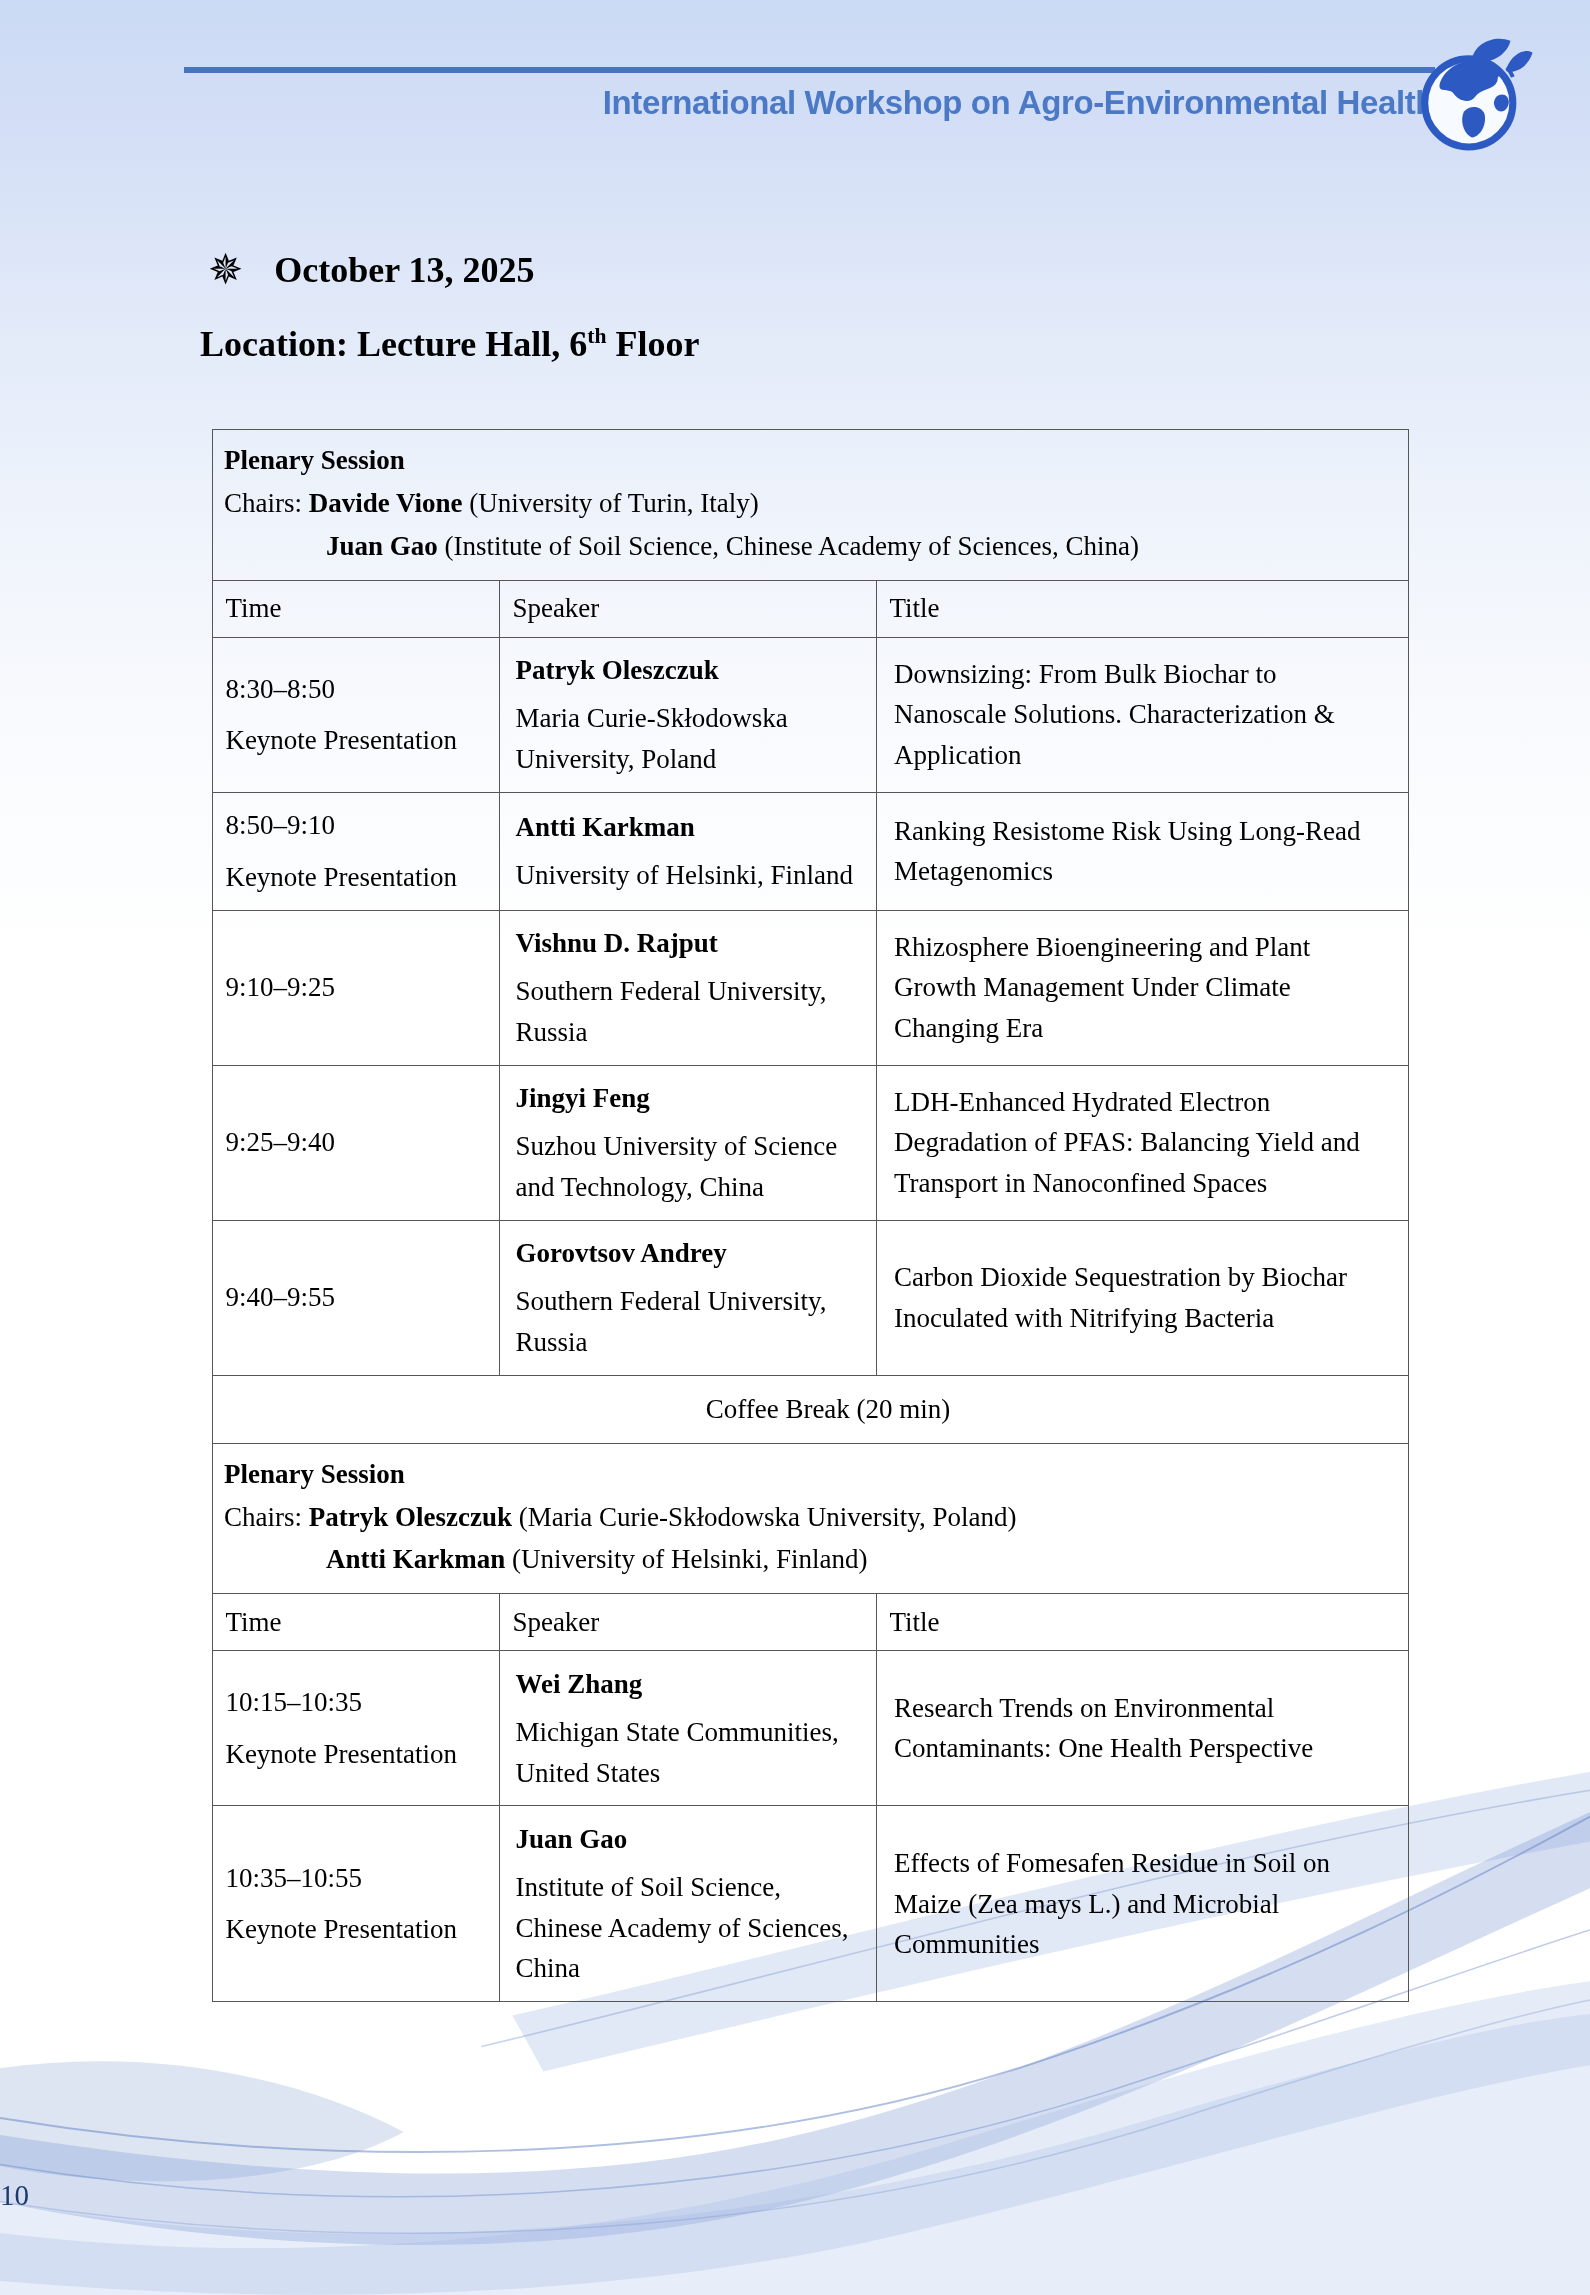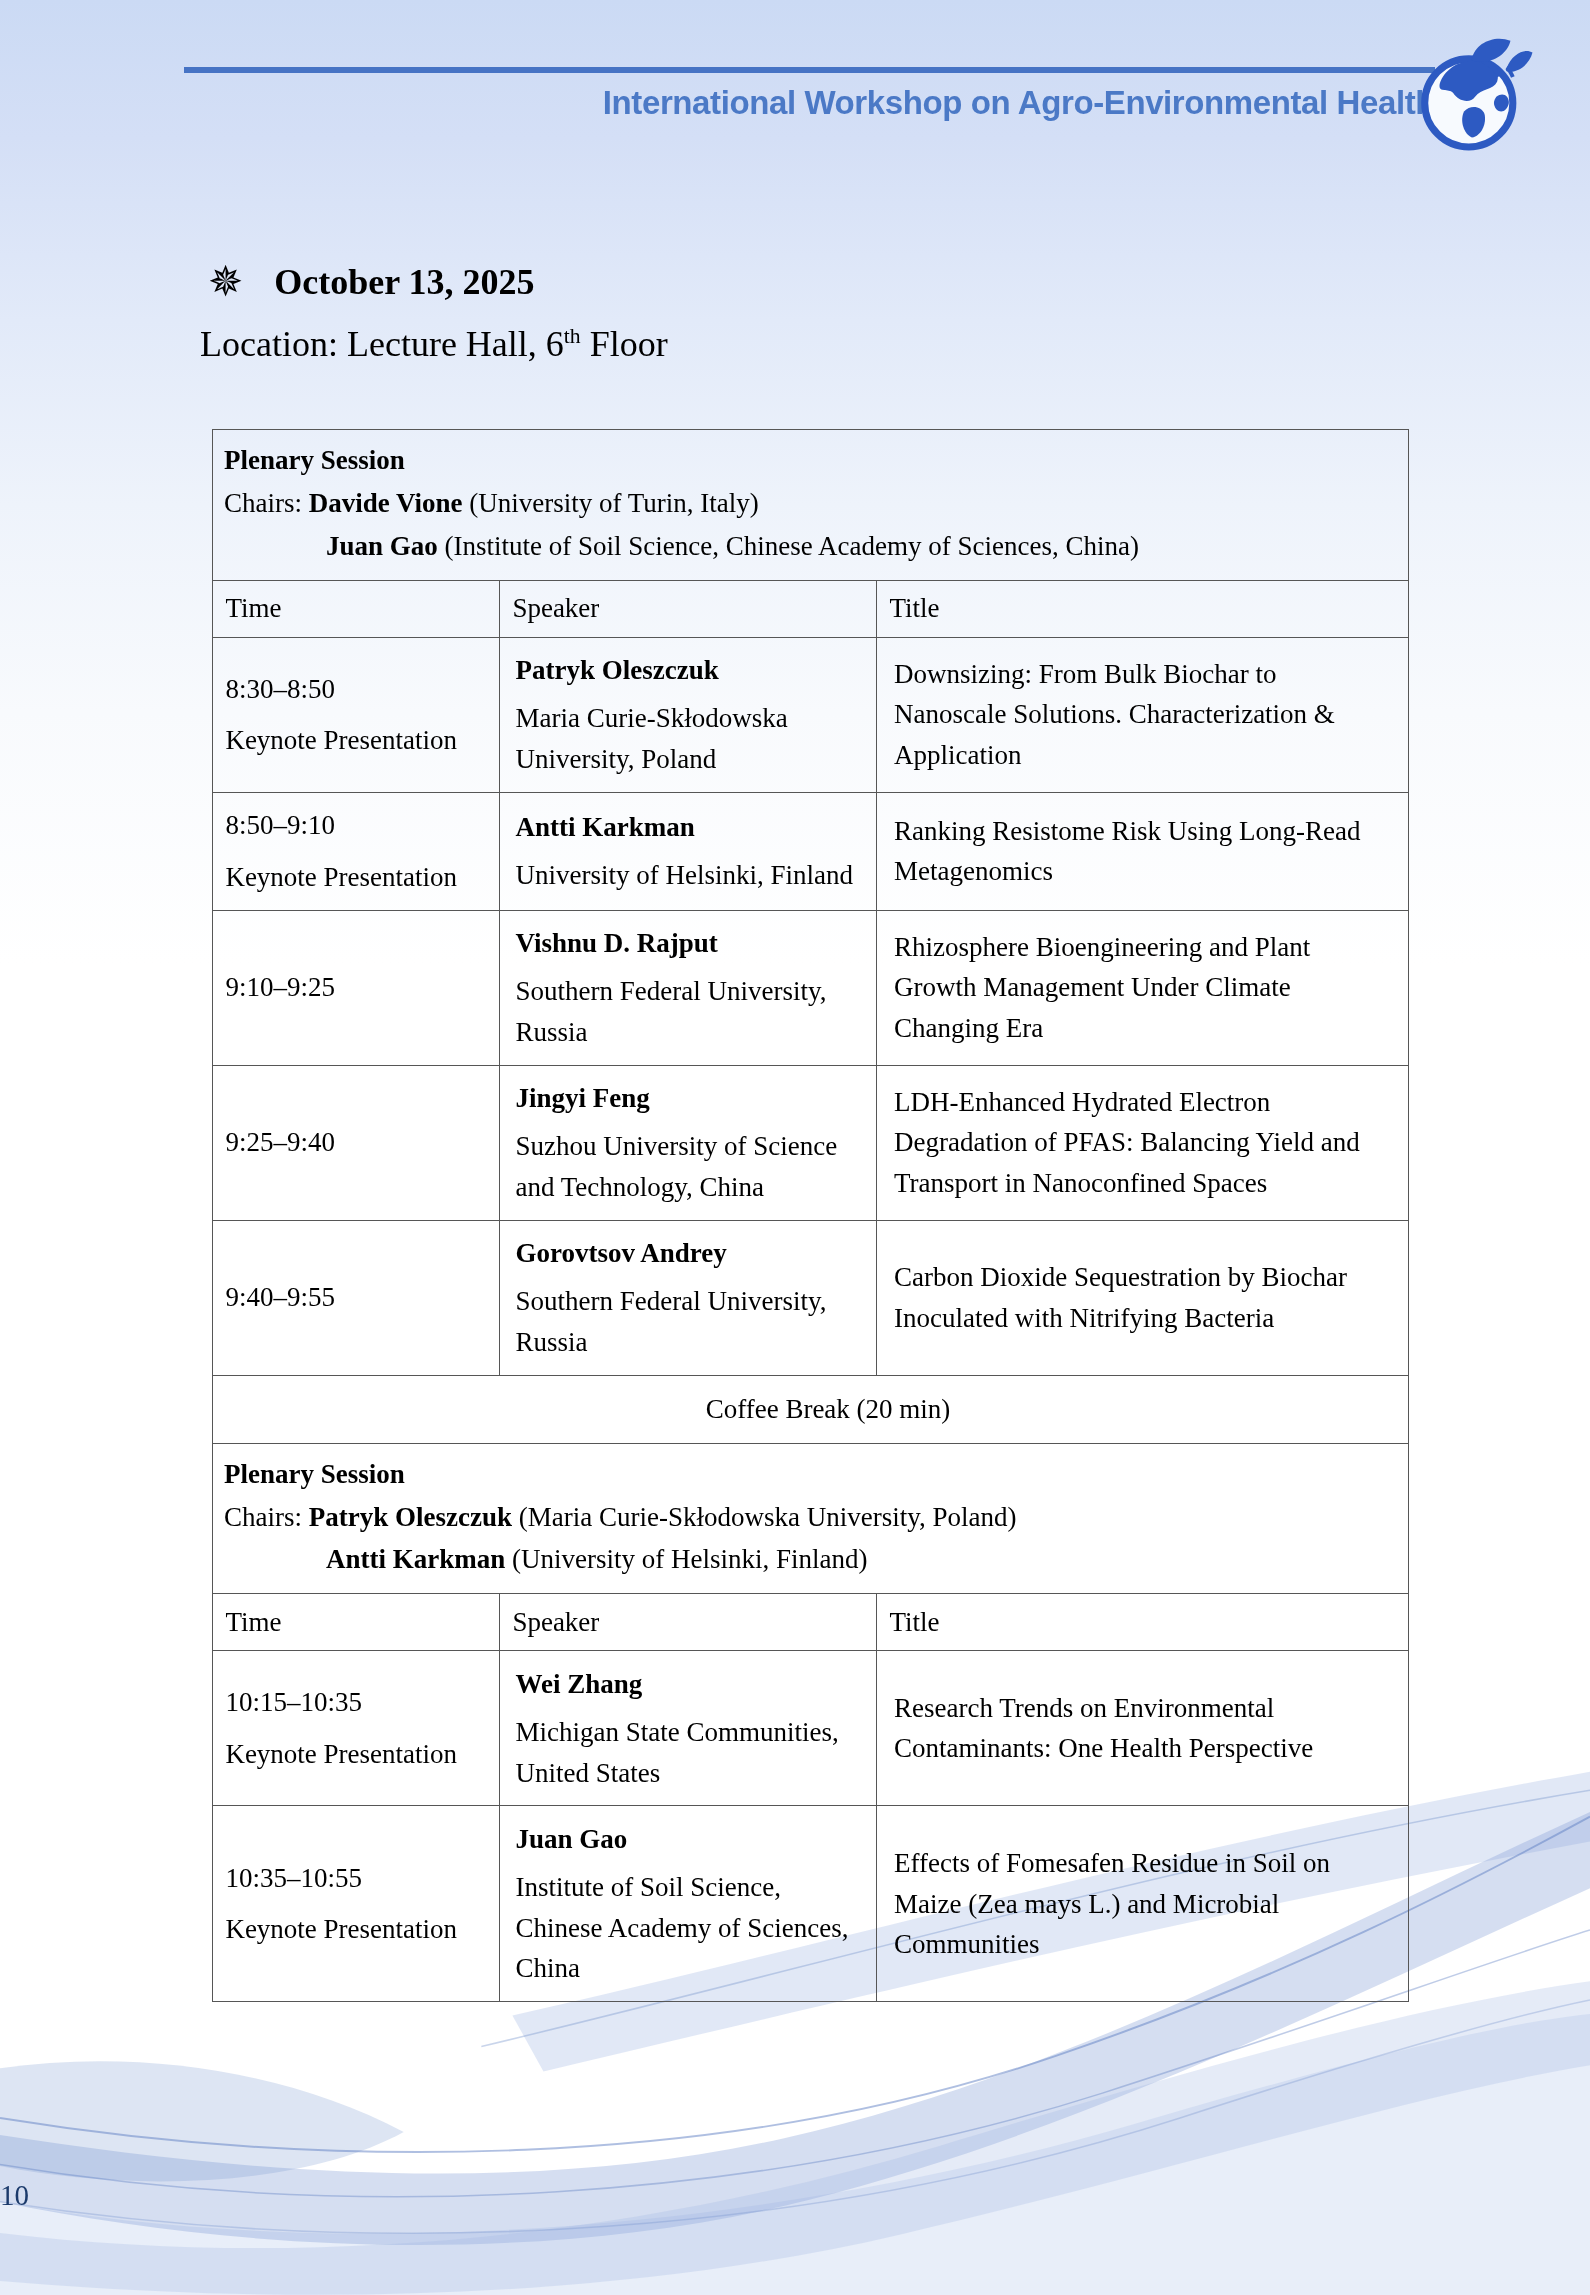--- a/index.html
+++ b/index.html
@@ -9,23 +9,23 @@
     font-family:"Liberation Serif",serif;color:#000;
   }
   
   .hdr-rule{position:absolute;left:184px;top:67px;width:1251px;height:6.2px;background:#4673c4;}
   .hdr-title{
     position:absolute;right:155px;top:84px;font-family:"Liberation Sans",sans-serif;
     font-weight:bold;font-size:33px;letter-spacing:-0.4px;color:#4b79c6;white-space:nowrap;
   }
   .logo{position:absolute;left:1420px;top:33px;width:118px;height:121px;}
   
-  .date-line{position:absolute;left:208px;top:257px;font-weight:bold;font-size:36px;white-space:nowrap;}
+  .date-line{position:absolute;left:208px;top:245px;font-weight:bold;font-size:36px;white-space:nowrap;}
   .date-line .star{font-weight:normal;font-size:42px;margin-right:31px;vertical-align:-1.6px;}
-  .loc-line{position:absolute;left:200px;top:323px;font-weight:normal;font-size:36px;white-space:nowrap;}
+  .loc-line{position:absolute;left:200px;top:323px;font-weight:bold;font-size:36px;white-space:nowrap;}
   .loc-line sup{font-size:60%;vertical-align:super;line-height:0;}
   
   table.program{
     position:absolute;left:212px;top:429px;width:1197px;z-index:2;
     border-collapse:collapse;table-layout:fixed;font-size:27px;line-height:1.5;
   }
   table.program td{border:1.6px solid #565656;vertical-align:middle;background:transparent;}
   td.band{background:#e5ddd2;padding:9.3px 11px 12.4px 11px;line-height:1.58;}
   .sess-title{font-weight:bold;}
   .chair-line2{padding-left:102px;}

